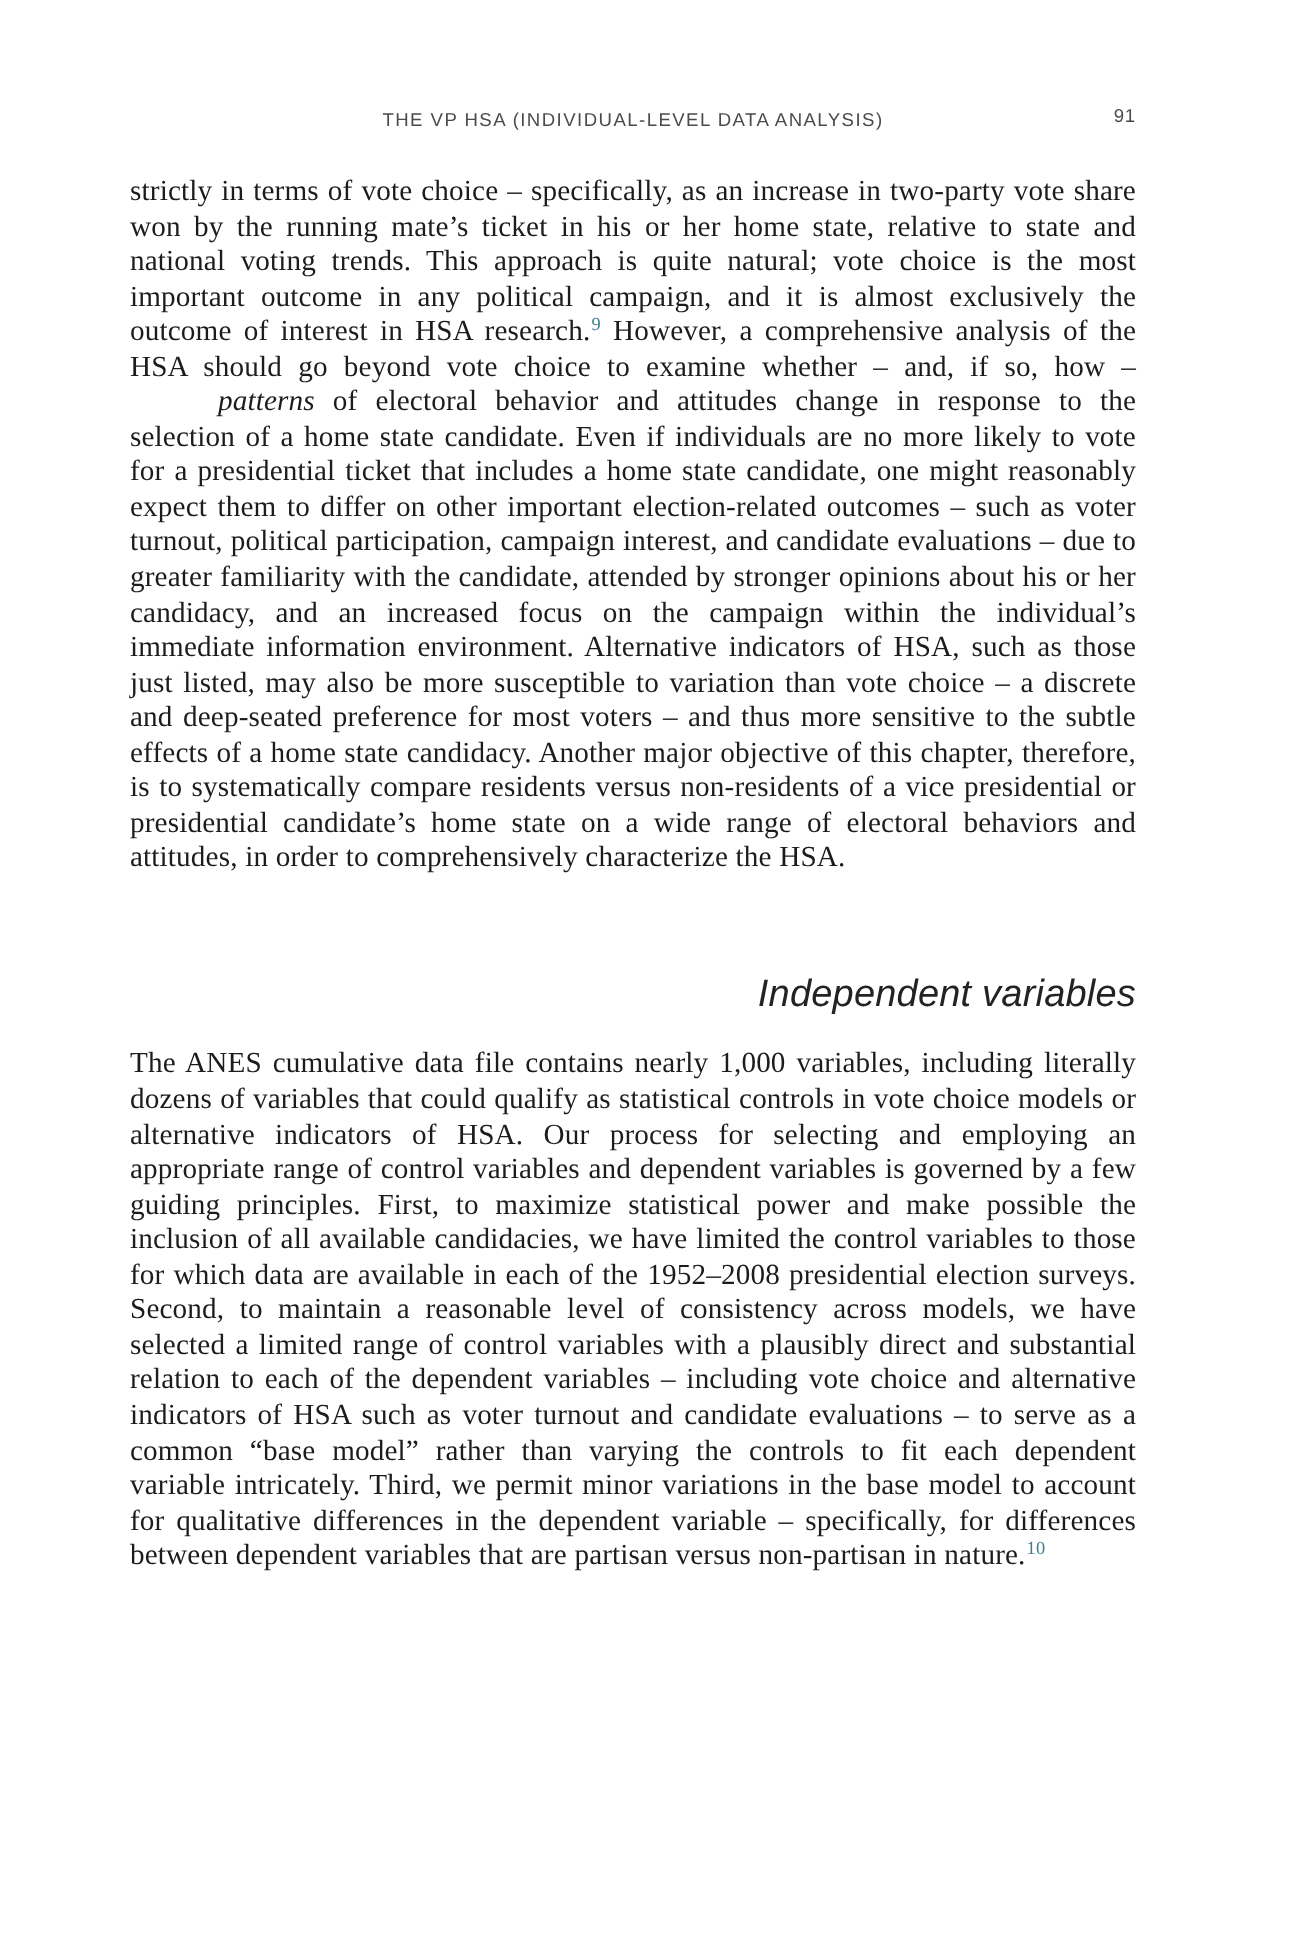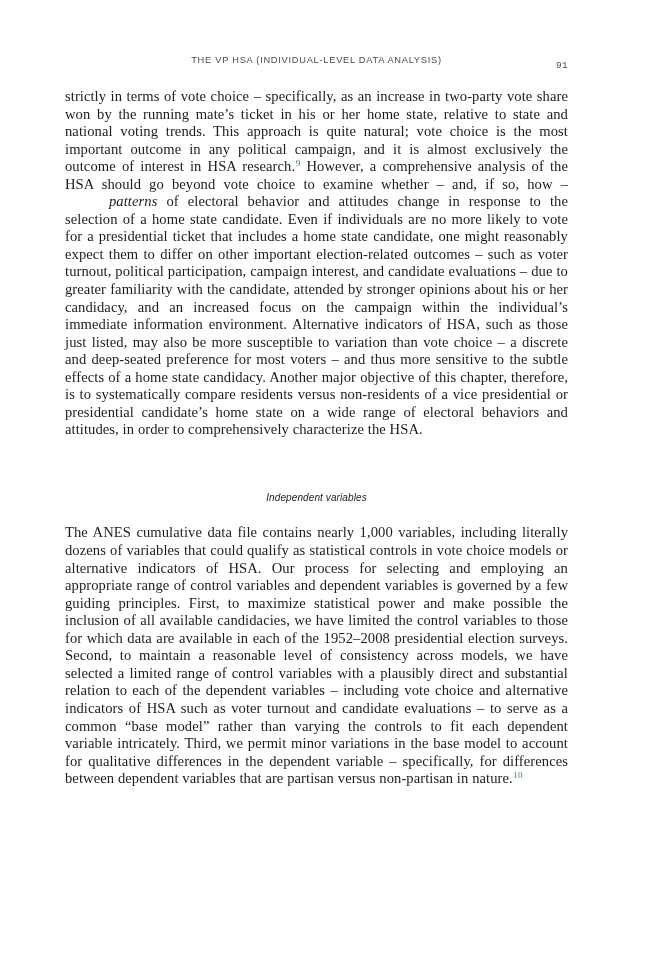--- a/index.html
+++ b/index.html
@@ -41,22 +41,22 @@
   .running-head-title {
     font-family: "Liberation Sans", "DejaVu Sans", sans-serif;
     font-size: 9.3px;
     letter-spacing: 0.72px;
     color: #4a4a4a;
     white-space: nowrap;
   }
   .page-number {
     position: absolute;
     right: 0;
-    bottom: 0;
-    font-family: Liberation Mono, monospace;
+    bottom: 8px;
+    font-family: Liberation Sans, sans-serif;
     font-size: 9.3px;
     letter-spacing: 0.4px;
     color: #4a4a4a;
   }
 
   
   .content {
     position: absolute;
     left: 65px;
     top: 88px;
@@ -75,23 +75,23 @@
   }
   p.indent {
     text-indent: 20px;
   }
 
   .sec-heading {
     margin: 0;
     font-family: "Liberation Sans", "DejaVu Sans", sans-serif;
     font-style: italic;
     font-weight: normal;
-    font-size: 10px;
+    font-size: 19px;
     line-height: 17.55px;
-    text-align: center;
+    text-align: right;
     color: #232323;
     letter-spacing: 0.1px;
   }
 
   
   .gap-before-heading { height: 50px; }
   .gap-after-heading  { height: 18px; }
 
   i, em { font-style: italic; margin-left: 44px; }
 

